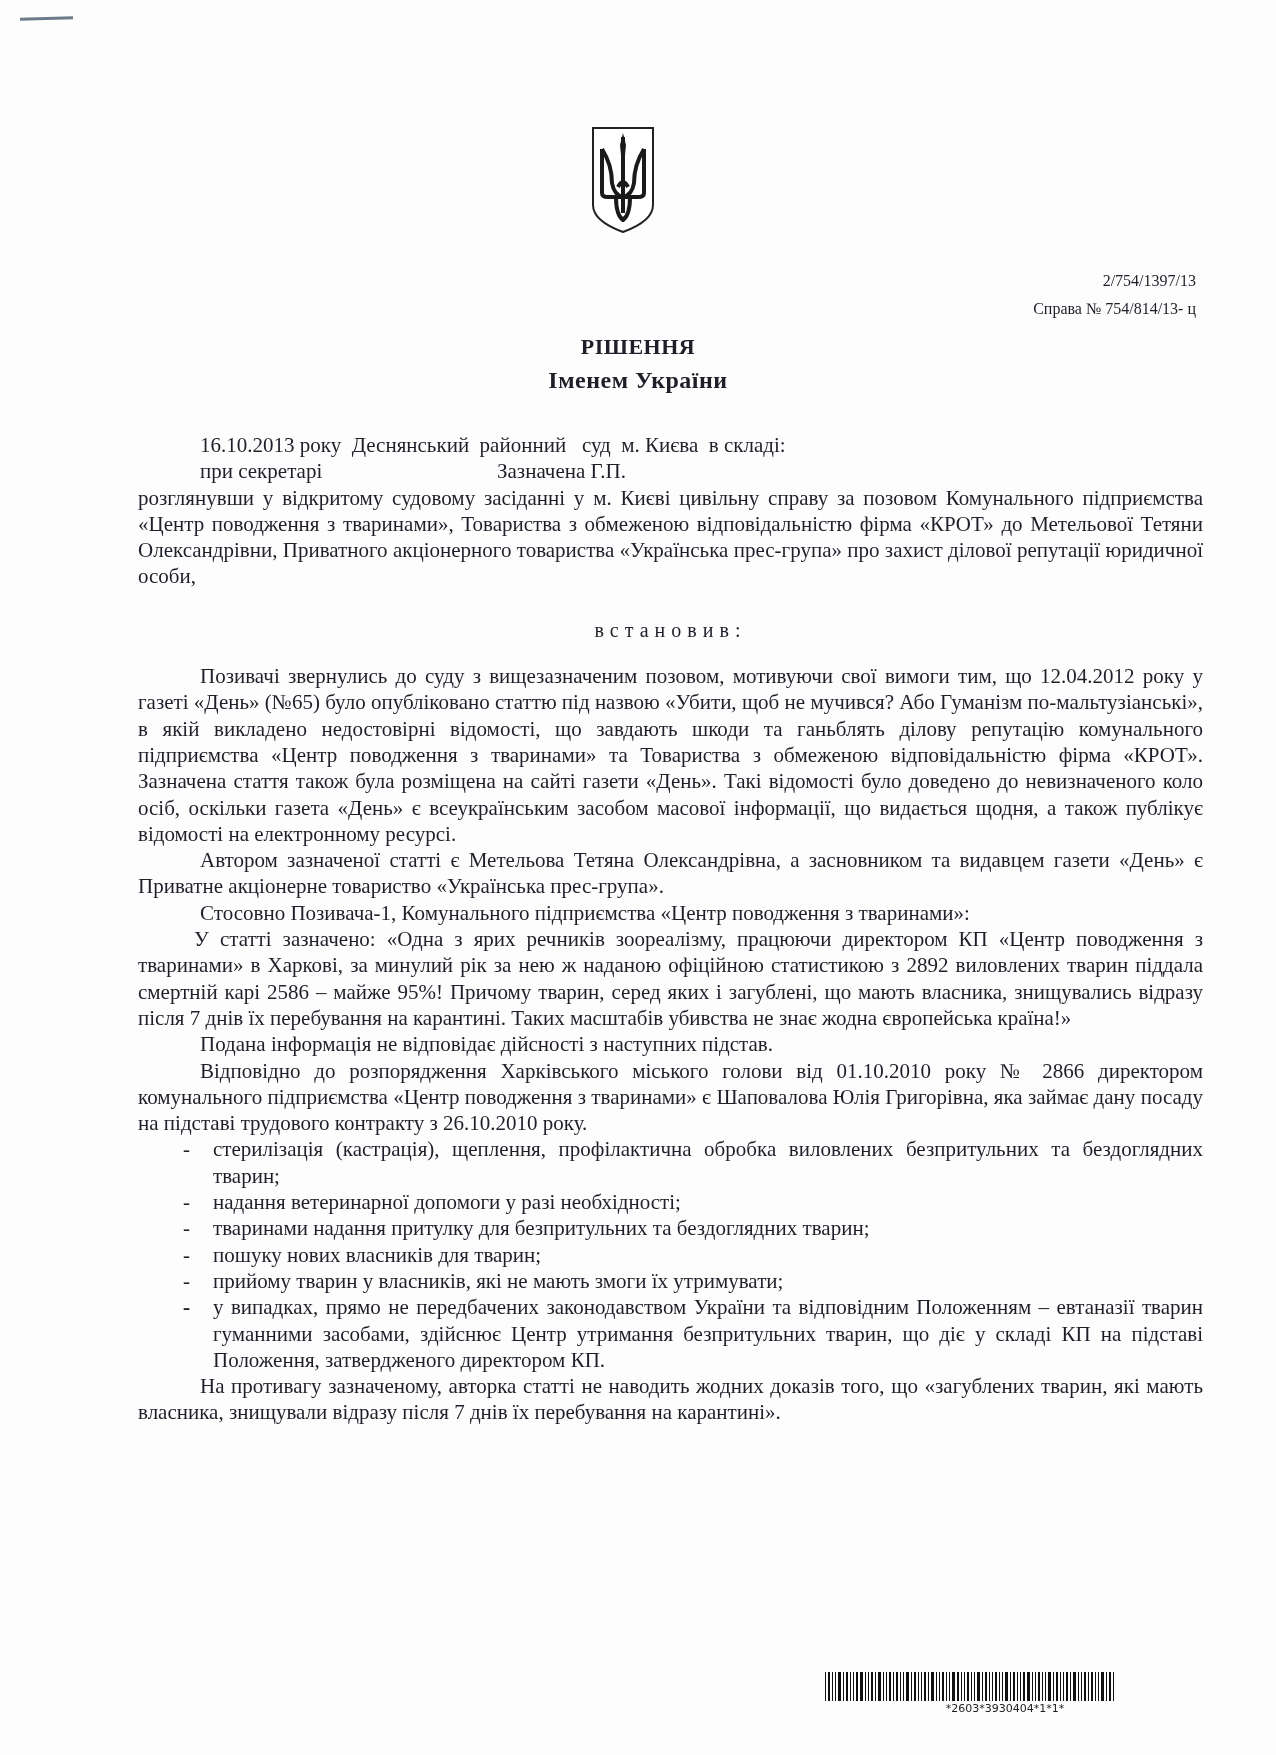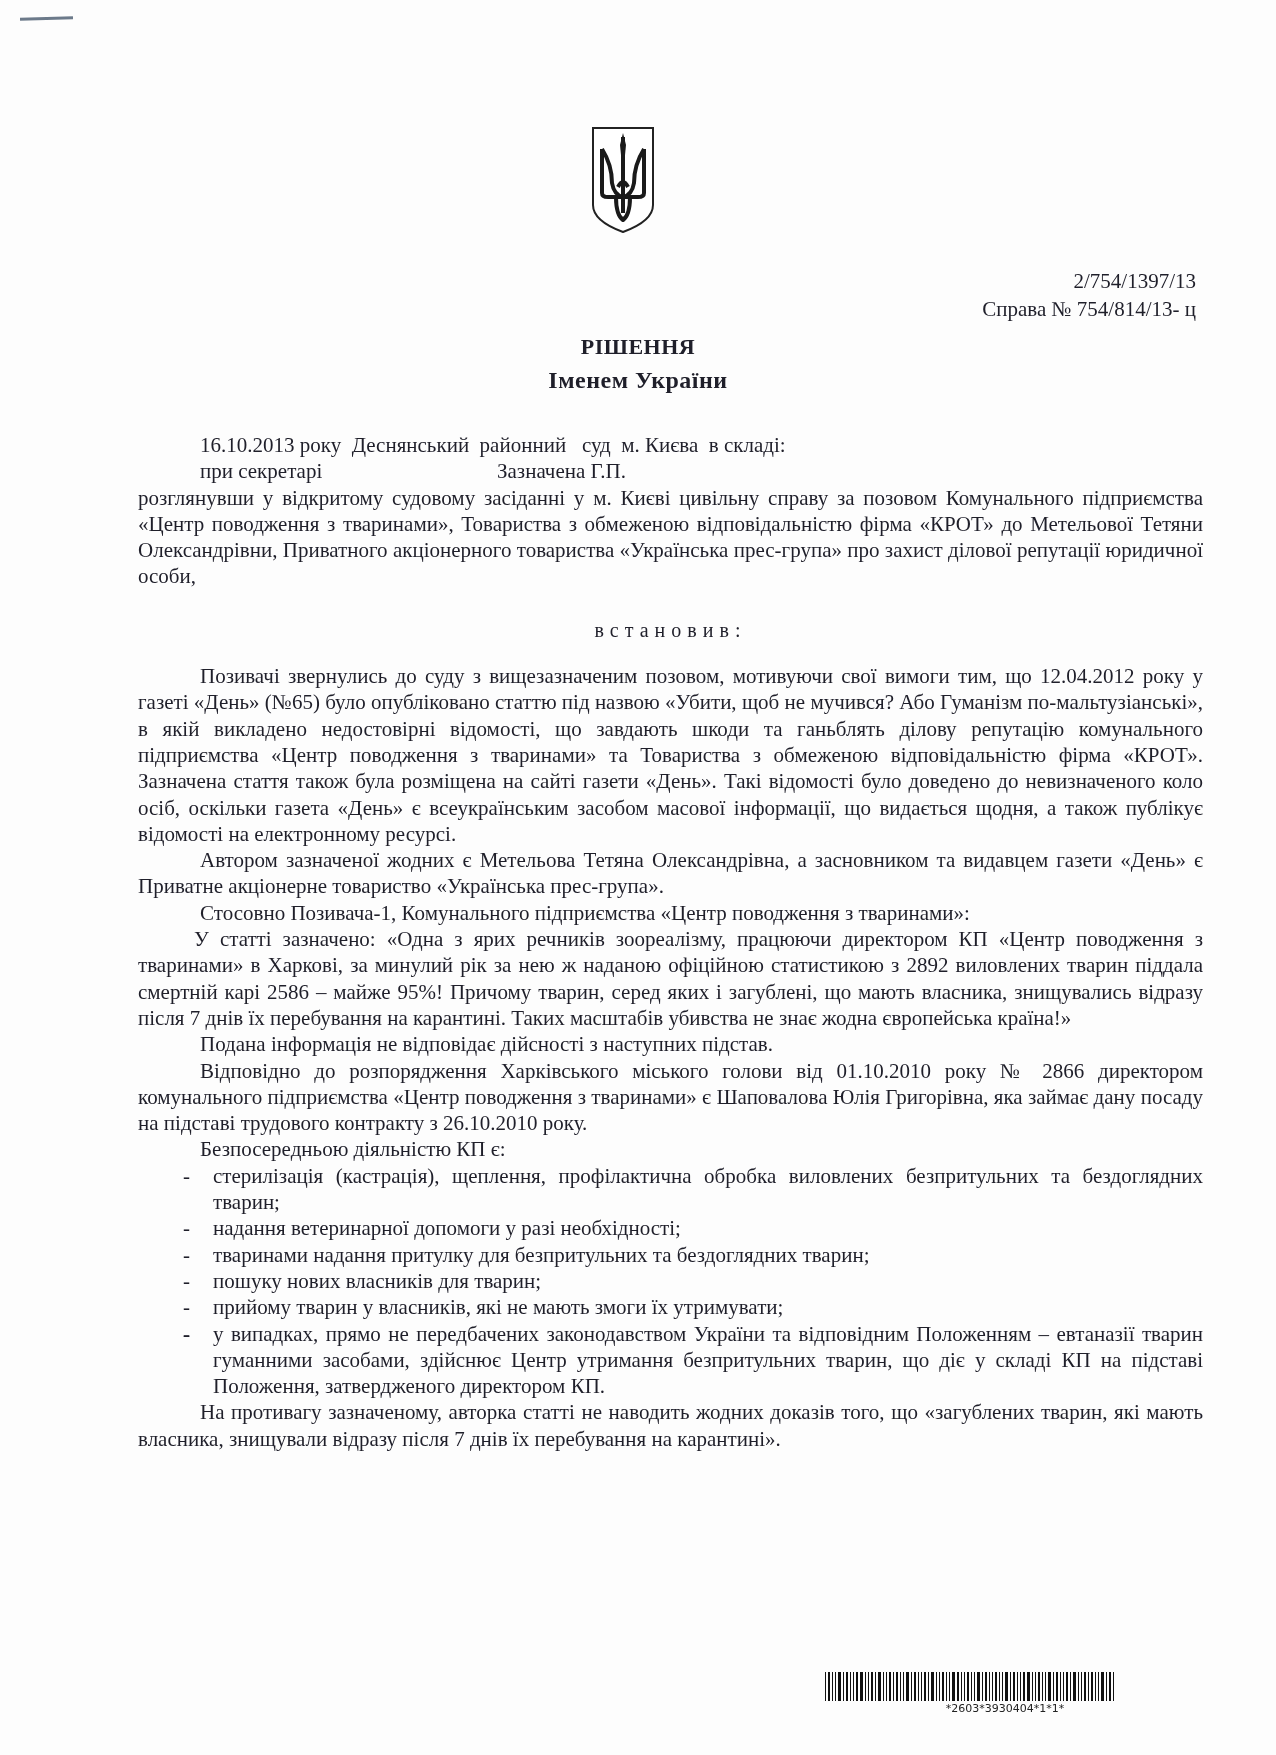--- a/index.html
+++ b/index.html
@@ -9,21 +9,21 @@
     font-family: "Liberation Serif", "DejaVu Serif", serif;
     color: #1f1f2a;
     position: relative;
   }
   .page { position: absolute; left: 0; top: 0; width: 1276px; height: 1755px; }
   .corner-mark {
     position: absolute; left: 20px; top: 17px; width: 53px; height: 3px;
     background: #6c7a8a; transform: rotate(-1.5deg);
   }
   .emblem { position: absolute; left: 590px; top: 125px; width: 66px; height: 110px; }
-  .case-ids { position: absolute; right: 80px; top: 267px; text-align: right; font-size: 21px; line-height: 28px; }
+  .case-ids { position: absolute; right: 80px; top: 267px; text-align: right; font-size: 16px; line-height: 28px; }
   .title-block { position: absolute; left: 0; width: 1276px; top: 330px; text-align: center; font-weight: bold; }
   .title-main { font-size: 22px; line-height: 34px; letter-spacing: 0.5px; }
   .title-sub { font-size: 24px; line-height: 32px; letter-spacing: 0.5px; }
   .body-text {
     position: absolute; left: 120px; width: 1065px; top: 432px;
     font-size: 21px; line-height: 26.3px; text-align: justify; margin-left: 18px;
   }
   .row { display: flex; white-space: pre; }
   .indent { text-indent: 62px; }
   p { margin: 0; }
@@ -76,26 +76,25 @@
     <p class="indent" style="white-space:pre;">16.10.2013 року  Деснянський  районний   суд  м. Києва  в складі:</p>
     <div class="row">
       <span class="label-col" style="width:297px;">при секретарі</span>
       <span>Зазначена Г.П.</span>
     </div>
     <p>розглянувши  у відкритому  судовому засіданні  у м. Києві  цивільну справу за позовом Комунального підприємства «Центр поводження з тваринами», Товариства з обмеженою відповідальністю фірма «КРОТ» до Метельової Тетяни Олександрівни, Приватного акціонерного товариства «Українська прес-група» про захист ділової репутації юридичної особи,</p>
 
     <div class="section-heading">встановив:</div>
 
     <p class="indent">Позивачі звернулись до суду з вищезазначеним позовом, мотивуючи свої вимоги тим, що 12.04.2012 року у газеті «День» (№65) було опубліковано статтю під назвою «Убити, щоб не мучився? Або Гуманізм по-мальтузіанські», в якій викладено недостовірні відомості, що завдають шкоди та ганьблять ділову репутацію комунального підприємства «Центр поводження з тваринами» та Товариства з обмеженою відповідальністю фірма «КРОТ». Зазначена стаття також була розміщена на сайті газети «День». Такі відомості було доведено до невизначеного коло осіб, оскільки газета «День» є всеукраїнським засобом масової інформації, що видається щодня, а також публікує відомості на електронному ресурсі.</p>
-    <p class="indent">Автором зазначеної жодних є Метельова Тетяна Олександрівна, а засновником та видавцем газети «День» є Приватне акціонерне товариство «Українська прес-група».</p>
+    <p class="indent">Автором зазначеної статті є Метельова Тетяна Олександрівна, а засновником та видавцем газети «День» є Приватне акціонерне товариство «Українська прес-група».</p>
     <p class="indent">Стосовно Позивача-1, Комунального підприємства  «Центр поводження з тваринами»:</p>
     <p class="indent" style="text-indent:56px;">У статті зазначено: «Одна з ярих речників зоореалізму, працюючи директором КП «Центр поводження з тваринами» в Харкові, за минулий рік за нею ж наданою офіційною статистикою з 2892 виловлених тварин піддала смертній карі 2586 – майже 95%! Причому тварин, серед яких і загублені, що мають власника, знищувались відразу після 7 днів їх перебування на карантині. Таких масштабів убивства не знає жодна європейська країна!»</p>
     <p class="indent">Подана інформація не відповідає дійсності з наступних підстав.</p>
     <p class="indent">Відповідно до розпорядження Харківського міського голови від 01.10.2010 року № 2866 директором комунального підприємства «Центр поводження з тваринами» є Шаповалова Юлія Григорівна, яка займає дану посаду на підставі трудового контракту з 26.10.2010 року.</p>
-    <p class="indent">Безпосередньою діяльністю КП є:</p>
 
     <ul class="list">
       <li><span class="dash">-</span><span>стерилізація (кастрація), щеплення, профілактична обробка виловлених безпритульних та бездоглядних тварин;</span></li>
       <li><span class="dash">-</span><span>надання ветеринарної допомоги у разі необхідності;</span></li>
       <li><span class="dash">-</span><span>тваринами надання притулку для безпритульних та бездоглядних тварин;</span></li>
       <li><span class="dash">-</span><span>пошуку нових власників для тварин;</span></li>
       <li><span class="dash">-</span><span>прийому тварин у власників, які не мають змоги їх утримувати;</span></li>
       <li><span class="dash">-</span></li>
       <li><span class="dash">-</span><span>у випадках, прямо не передбачених законодавством України та відповідним Положенням – евтаназії тварин гуманними засобами, здійснює Центр утримання безпритульних тварин, що діє у складі КП на підставі Положення, затвердженого директором КП.</span></li>
     </ul>

